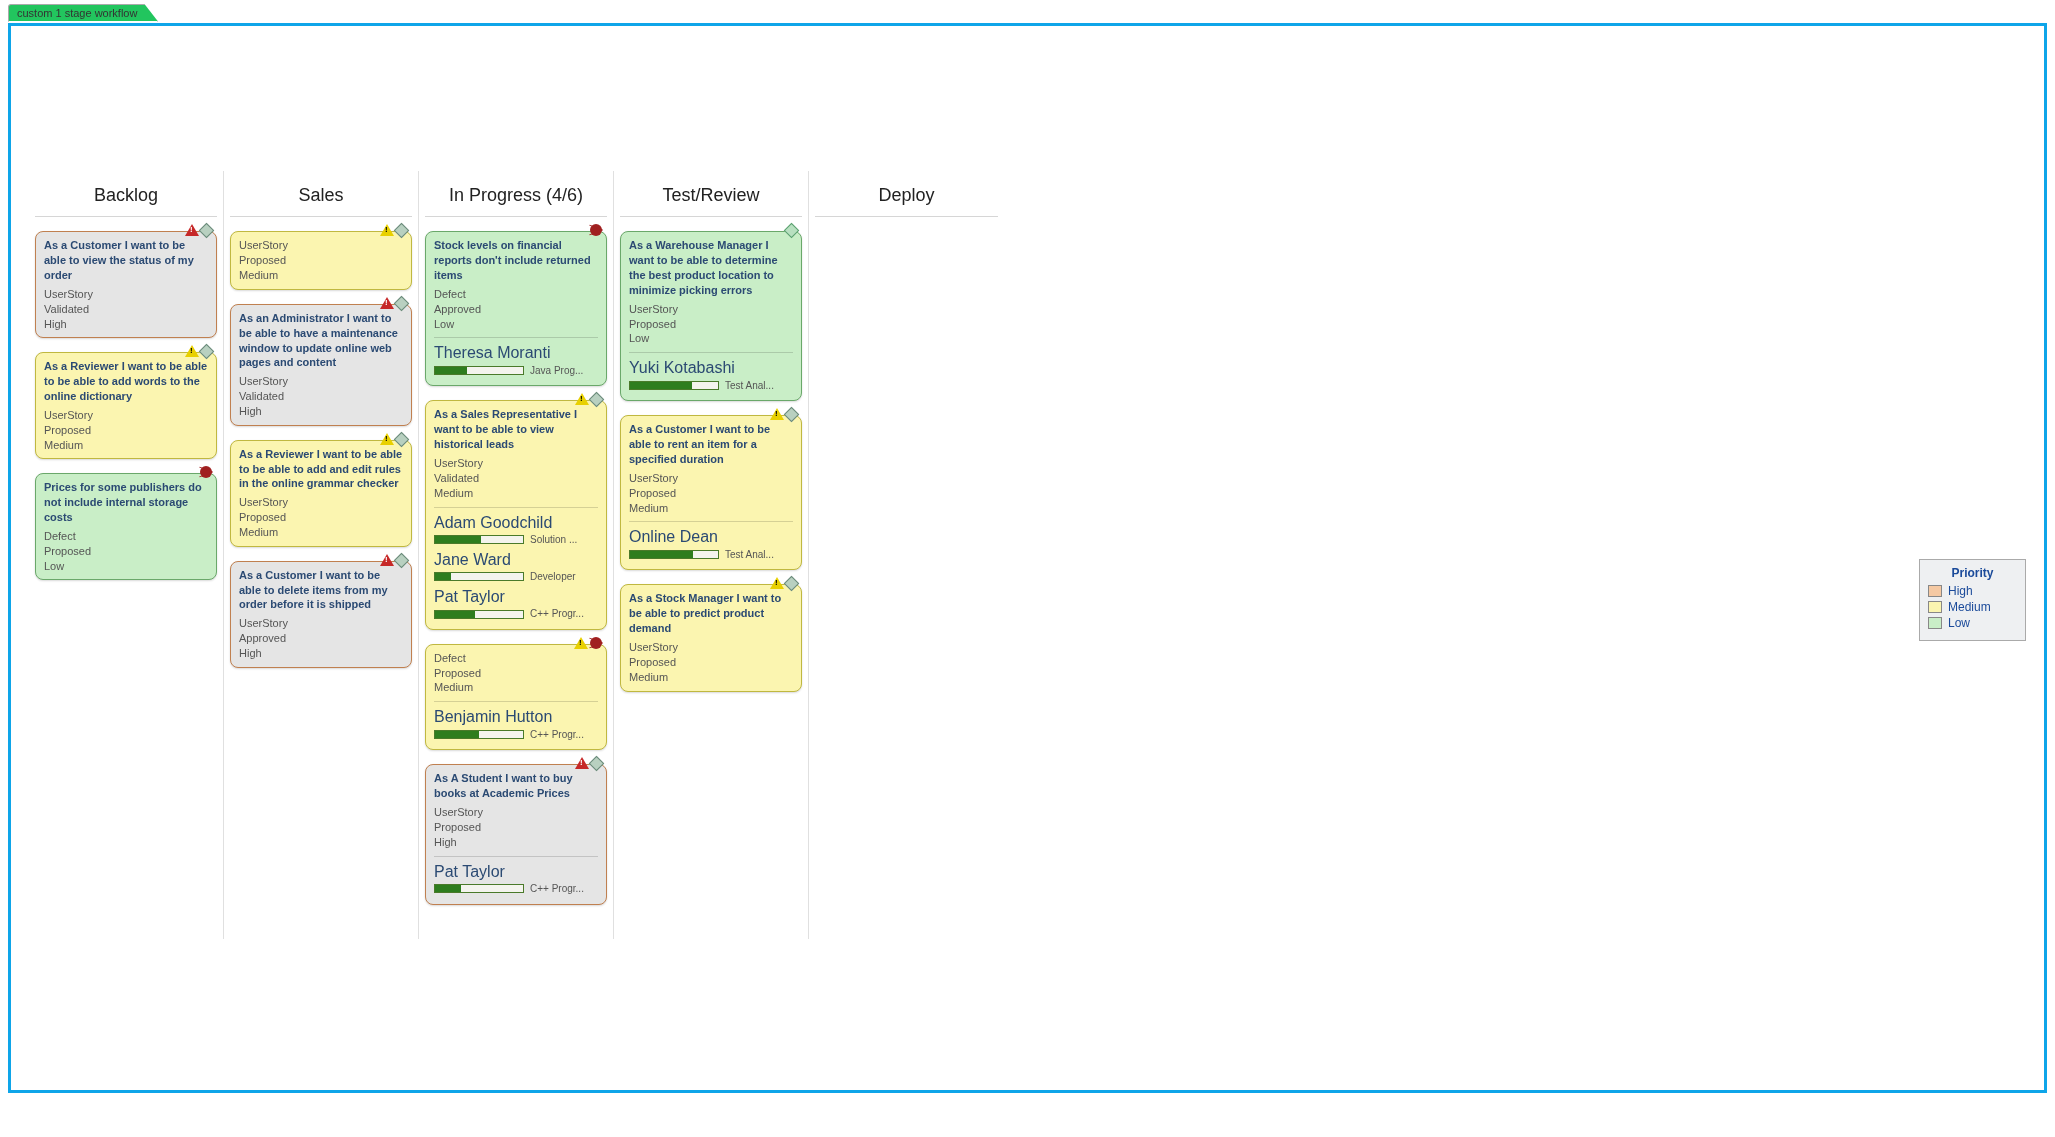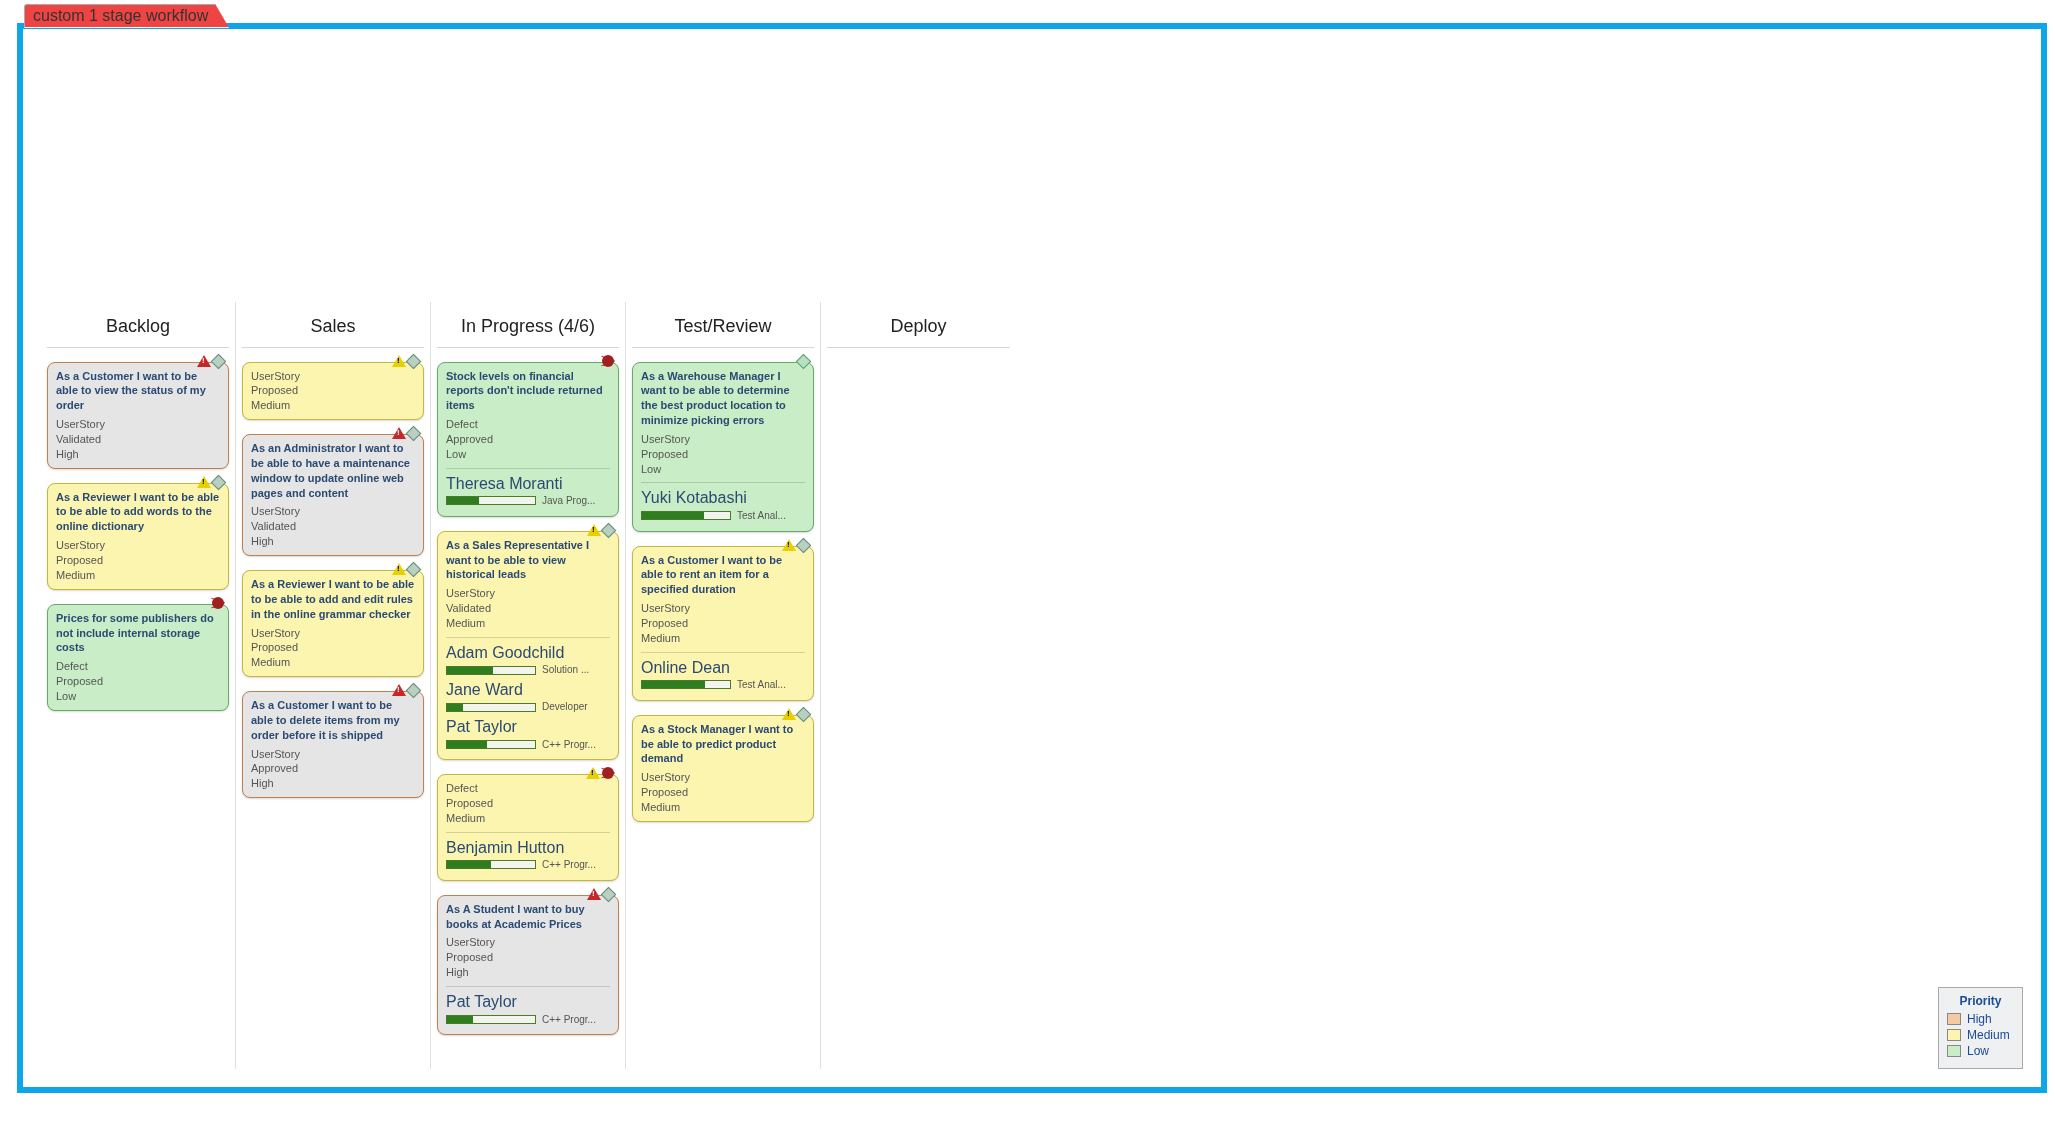--- a/index.html
+++ b/index.html
@@ -12,41 +12,40 @@
   }
   .page {
     padding: 4px 8px 8px 8px;
   }
   .tab-wrap {
     position: relative;
     height: 20px;
   }
   .tab {
     position: absolute;
-    left: 16px; top: 0;
-    background: #ef4444;
+    left: 0; top: 0;
+    background: #22c55e;
     border: 1px solid #aaa;
     border-bottom: 1px solid #fff;
     padding: 2px 12px 2px 8px;
-    font-size: 16px;
+    font-size: 11px;
     border-top-left-radius: 3px;
     z-index: 2;
     clip-path: polygon(0 0, calc(100% - 14px) 0, 100% 100%, 0 100%);
   }
   .tab span { padding-right: 8px; }
   .frame {
-    border: 6px solid #0ea5e9;
+    border: 3px solid #0ea5e9;
     min-height: 1070px;
     position: relative;
     padding: 12px 18px 18px 18px;
     display: flex;
-    align-items: flex-end;
+    align-items: center;
     gap: 20px;
     margin-top: -1px;
-    margin-left: 9px;
   }
   .board {
     display: flex;
     gap: 0;
   }
   .col {
     width: 195px;
     border-right: 1px solid #e0e0e0;
     padding: 0 6px 20px 6px;
     display: flex;
@@ -157,21 +156,21 @@
   }
   .bug::before,.bug::after{
     content:"";position:absolute;background:#a02020;height:1px;width:14px;left:-1px;
   }
   .bug::before{top:3px;transform:rotate(20deg);}
   .bug::after{top:8px;transform:rotate(-20deg);}
   
   .legend {
     margin-left: auto;
     margin-top: 90px;
-    width: 85px;
+    width: 107px;
     border: 1px solid #aaa;
     background: #eef0f2;
     padding: 6px 8px 8px 8px;
     font-size: 12px;
   }
   .legend-title {
     color: #1a4a9a;
     font-weight: bold;
     text-align: center;
     margin-bottom: 4px;

